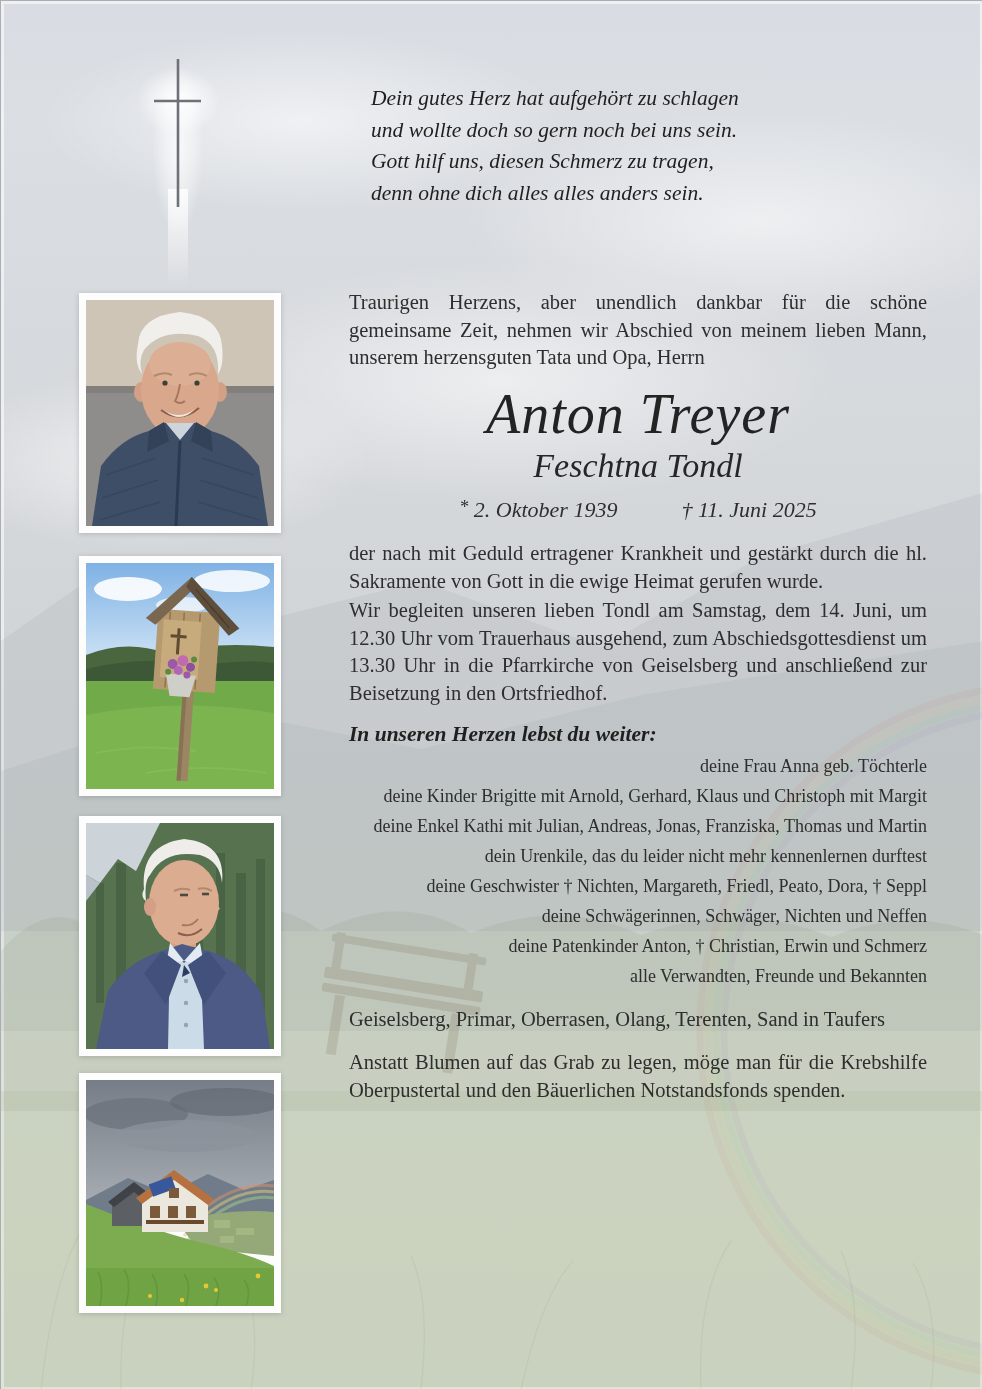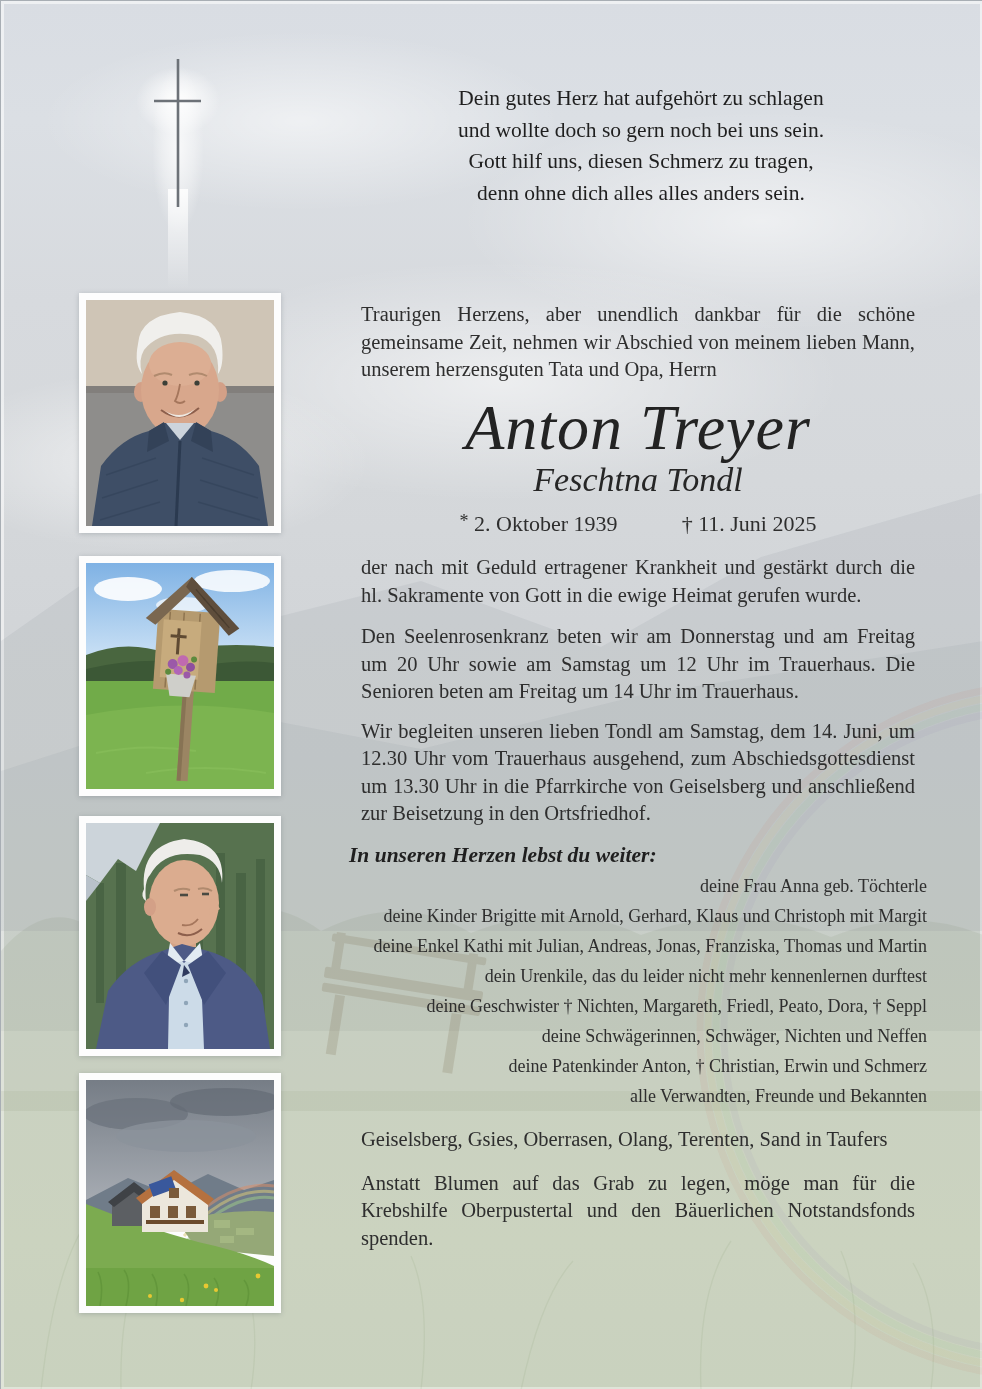--- a/index.html
+++ b/index.html
@@ -14,49 +14,49 @@
       #d4dbca 1240px,#d2d9c8 1389px);
     border:1px solid #a8aeb4;
     box-shadow:inset 0 0 0 3px rgba(255,255,255,.55);
     font-family:"Liberation Serif","DejaVu Serif",serif;
     color:#2e2e2e;
   }
   .bg-art{position:absolute;inset:0;z-index:0;}
   .cross-wrap{position:absolute;left:128px;top:38px;z-index:2;}
   .poem{
     position:absolute;left:370px;top:82px;width:540px;z-index:3;
-    text-align:center;font-size:21.5px;line-height:31.5px;
+    font-style:italic;font-size:21.5px;line-height:31.5px;
     color:#1f1f1f;
   }
   .photo{
     position:absolute;left:78px;width:202px;z-index:2;
     background:#fdfdfd;padding:7px;box-sizing:border-box;
     box-shadow:0 1px 5px rgba(60,70,80,.25);
   }
   .photo svg{display:block;width:100%;height:auto;}
   #photo-1{top:292px;}
   #photo-2{top:555px;}
   #photo-3{top:815px;}
   #photo-4{top:1072px;}
   .content{
     position:absolute;left:348px;top:288px;width:578px;z-index:3;
     font-size:20.5px;line-height:27.5px;
   }
-  .content p{margin:12px;text-align:justify;}
+  .content p{margin:0;text-align:justify;}
   .name{
     margin:10px 0 0 0;text-align:center;font-weight:normal;
-    font-style:italic;font-size:64px;line-height:64px;color:#232323;
+    font-style:italic;font-size:56px;line-height:64px;color:#232323;
     letter-spacing:1px;
   }
   .nickname{
     text-align:center;font-style:italic;font-size:34px;line-height:36px;
     margin-top:2px;color:#262626;
   }
   .dates{text-align:center;font-size:22px;margin-top:10px;}
-  .dates .pair{display:inline-block;}
+  .dates .pair{display:inline-block;font-style:italic;}
   .dates .gap{display:inline-block;width:64px;}
   .sym-birth{font-size:.82em;vertical-align:4px;}
   .p-cause{margin-top:17px !important;}
   .p-rosary{margin-top:14px !important;}
   .p-funeral{margin-top:2px !important;}
   .memory-head{
     font-style:italic;font-size:21.5px;margin-top:14px;color:#1f1f1f;font-weight:bold;
   }
   .mourner{font-size:18px;line-height:26px;margin-top:4px;text-align:right;}
   .mourner.indent{padding-left:152px;margin-top:1px;}
@@ -331,30 +331,29 @@
     <p class="intro">Traurigen Herzens, aber unendlich dankbar für die schöne gemeinsame Zeit, nehmen wir Abschied von meinem lieben Mann, unserem herzensguten Tata und Opa, Herrn</p>
 
     <h1 class="name">Anton Treyer</h1>
     <div class="nickname">Feschtna Tondl</div>
 
     <div class="dates">
       <span class="pair"><span class="sym-birth">*</span> <span>2. Oktober 1939</span></span><span class="gap"></span><span class="pair"><span>†</span> <span>11. Juni 2025</span></span>
     </div>
 
     <p class="p-cause">der nach mit Geduld ertragener Krankheit und gestärkt durch die hl. Sakramente von Gott in die ewige Heimat gerufen wurde.</p>
-    <p class="p-rosary">Den Seelenrosenkranz beten wir am Donnerstag und am Freitag um 20 Uhr sowie am Samstag um 12 Uhr im Trauerhaus. Die Senioren beten am Freitag um 14 Uhr im Trauerhaus.</p>
     <p class="p-funeral">Wir begleiten unseren lieben Tondl am Samstag, dem 14. Juni, um 12.30 Uhr vom Trauerhaus ausgehend, zum Abschiedsgottesdienst um 13.30 Uhr in die Pfarrkirche von Geiselsberg und anschließend zur Beisetzung in den Ortsfriedhof.</p>
 
     <div class="memory-head">In unseren Herzen lebst du weiter:</div>
     <div class="mourner">deine Frau Anna geb. Töchterle</div>
     <div class="mourner">deine Kinder Brigitte mit Arnold, Gerhard, Klaus und Christoph mit Margit</div>
     <div class="mourner">deine Enkel Kathi mit Julian, Andreas, Jonas, Franziska, Thomas und Martin</div>
     <div class="mourner">dein Urenkile, das du leider nicht mehr kennenlernen durftest</div>
     <div class="mourner">deine Geschwister † Nichten, Margareth, Friedl, Peato, Dora, † Seppl</div>
     <div class="mourner">deine Schwägerinnen, Schwäger, Nichten und Neffen</div>
     <div class="mourner">deine Patenkinder Anton, † Christian, Erwin und Schmerz</div>
     <div class="mourner">alle Verwandten, Freunde und Bekannten</div>
 
-    <p class="places">Geiselsberg, Gsies, Oberrasen, Olang, Terenten, Sand in Taufers</p>
+    <p class="places">Geiselsberg, Primar, Oberrasen, Olang, Terenten, Sand in Taufers</p>
     <p class="p-donation">Anstatt Blumen auf das Grab zu legen, möge man für die Krebshilfe Oberpustertal und den Bäuerlichen Notstandsfonds spenden.</p>
   </div>
 
 </div>
 
 </body></html>

